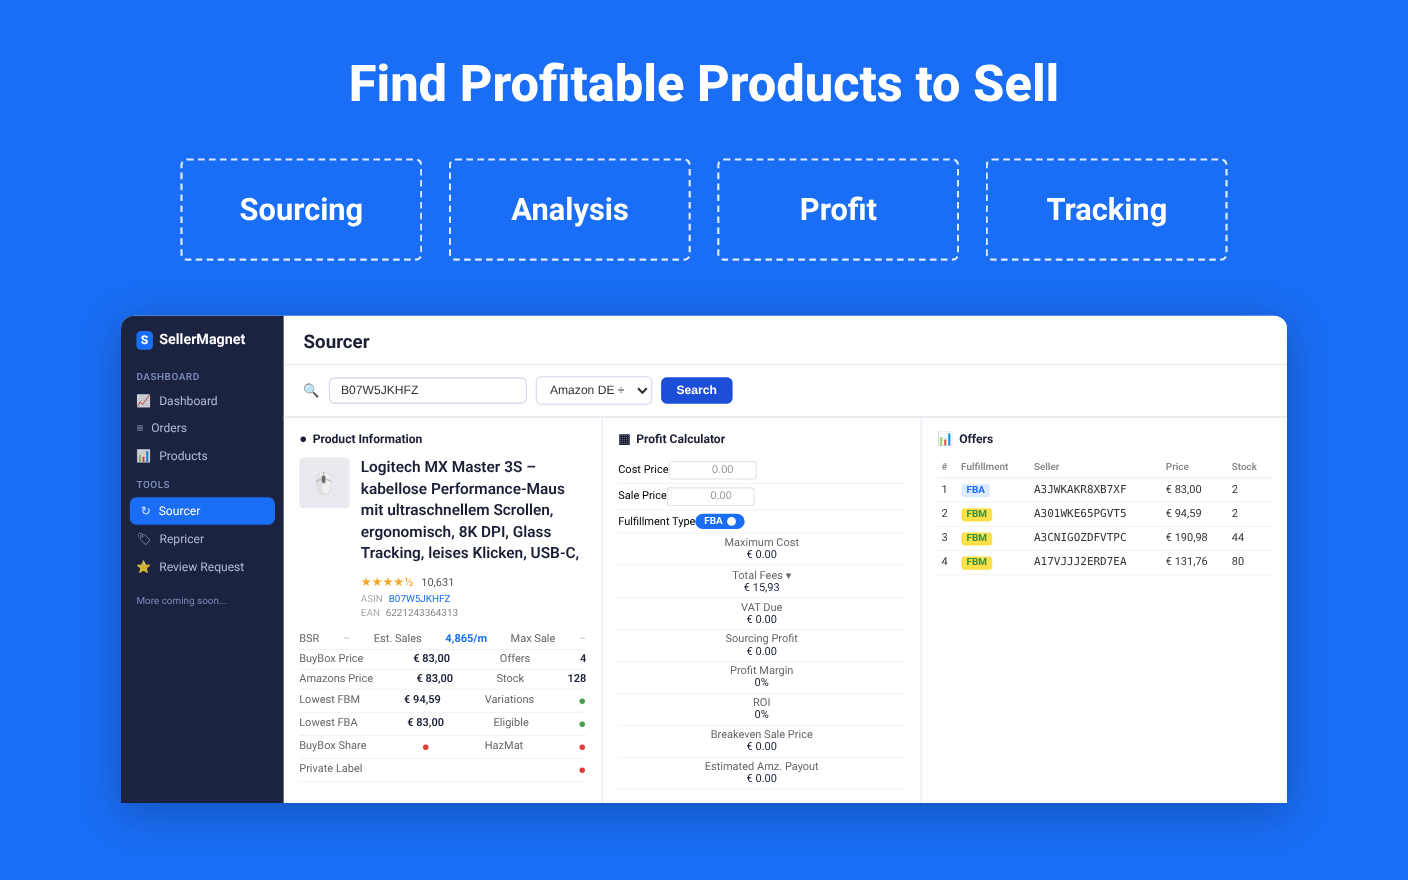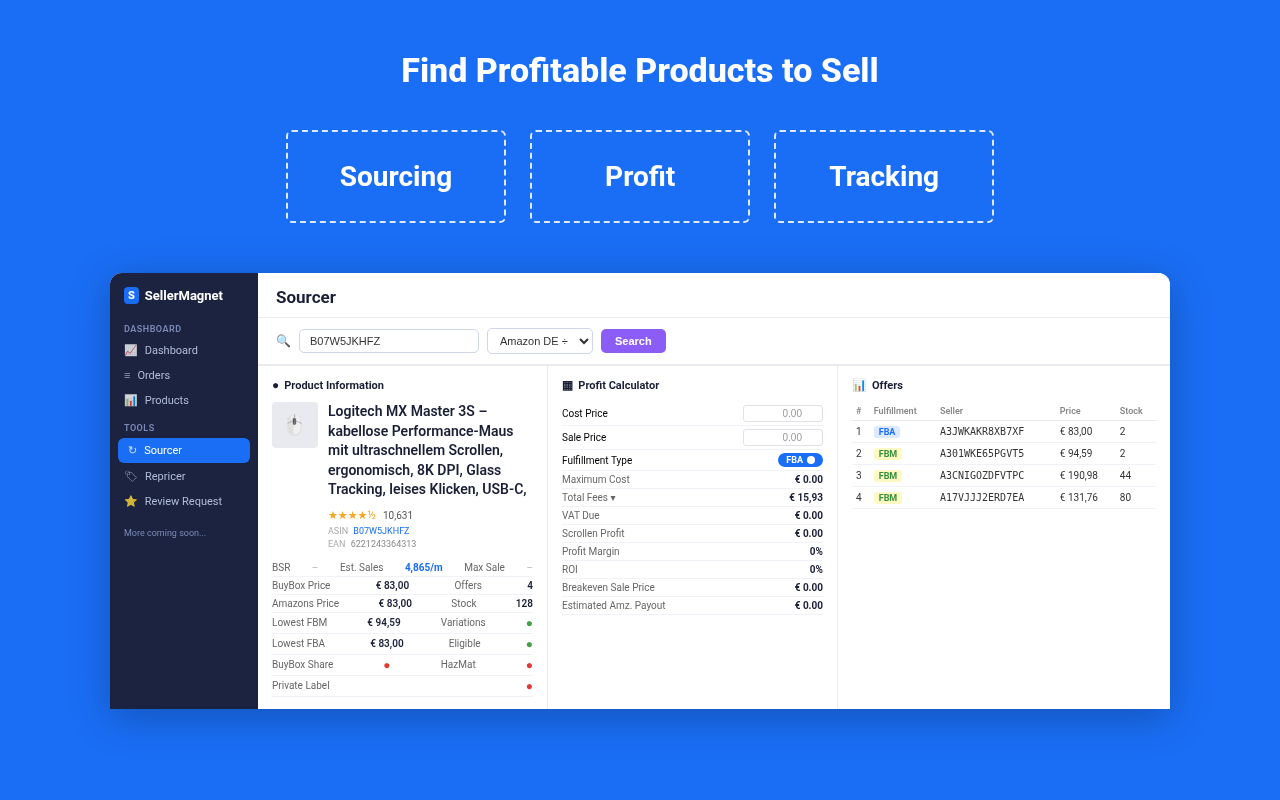--- a/index.html
+++ b/index.html
@@ -12,21 +12,21 @@
     }
 
     
     .hero {
       background: #1a6ef5;
       text-align: center;
       padding: 50px 20px 40px;
     }
     .hero-title {
       color: #fff;
-      font-size: 34px;
+      font-size: 46px;
       font-weight: 800;
       margin-bottom: 40px;
     }
     .features-row {
       display: flex;
       justify-content: center;
       gap: 24px;
       margin-bottom: 10px;
     }
     .feature-box {
@@ -150,21 +150,21 @@
     }
     .marketplace-select {
       border: 1px solid #d0d5e8;
       border-radius: 5px;
       padding: 5px 8px;
       font-size: 11px;
       color: #333;
       background: #fff;
     }
     .search-btn {
-      background: #8b5cf6;
+      background: #1d4ed8;
       color: #fff;
       border: none;
       border-radius: 5px;
       padding: 6px 14px;
       font-size: 11px;
       font-weight: 600;
       cursor: pointer;
     }
 
     
@@ -236,26 +236,26 @@
 
     
     .calc-row {
       display: flex;
       justify-content: space-between;
       align-items: center;
       padding: 3px 0;
       border-bottom: 1px solid #f0f2f8;
       font-size: 10px;
       color: #444;
+      flex-direction: column;
     }
     .calc-row .cr-label { color: #666; font-size: 10px; }
-    .calc-row .cr-val { font-weight: 700; color: #1a1f36; font-size: 10px; }
+    .calc-row .cr-val { font-weight: 400; color: #1a1f36; font-size: 10px; }
     .calc-input-row {
       display: flex;
-      justify-content: space-between;
       align-items: center;
       padding: 3px 0;
       border-bottom: 1px solid #f0f2f8;
       font-size: 10px;
     }
     .num-input {
       width: 80px;
       border: 1px solid #e0e2ea;
       border-radius: 3px;
       padding: 2px 20px;
@@ -302,38 +302,41 @@
     }
     .fba-badge {
       background: #dbeafe;
       color: #1a6ef5;
       border-radius: 3px;
       padding: 1px 5px;
       font-size: 9px;
       font-weight: 700;
     }
     .fbm-badge {
-      background: #fef9c3;
+      background: #fde047;
       color: #388e3c;
       border-radius: 3px;
       padding: 1px 5px;
       font-size: 9px;
       font-weight: 700;
     }
     .seller-id { color: #555; font-size: 9px; font-family: monospace; }
     .offer-num { color: #888; font-size: 10px; }
   </style>
 </head>
 <body>
 
 <div class="hero">
   <h1 class="hero-title">Find Profitable Products to Sell</h1>
   <div class="features-row">
     <div class="feature-box">
       <span>Sourcing</span>
+    </div>
+    <div class="feature-box">
+      <span>Analysis</span>
     </div>
     <div class="feature-box">
       <span>Profit</span>
     </div>
     <div class="feature-box">
       <span>Tracking</span>
     </div>
   </div>
 </div>
 
@@ -491,21 +494,21 @@
           </div>
           <div class="calc-row">
             <span class="cr-label">Total Fees ▾</span>
             <span class="cr-val">€ 15,93</span>
           </div>
           <div class="calc-row">
             <span class="cr-label">VAT Due</span>
             <span class="cr-val">€ 0.00</span>
           </div>
           <div class="calc-row">
-            <span class="cr-label">Scrollen Profit</span>
+            <span class="cr-label">Sourcing Profit</span>
             <span class="cr-val">€ 0.00</span>
           </div>
           <div class="calc-row">
             <span class="cr-label">Profit Margin</span>
             <span class="cr-val">0%</span>
           </div>
           <div class="calc-row">
             <span class="cr-label">ROI</span>
             <span class="cr-val">0%</span>
           </div>

